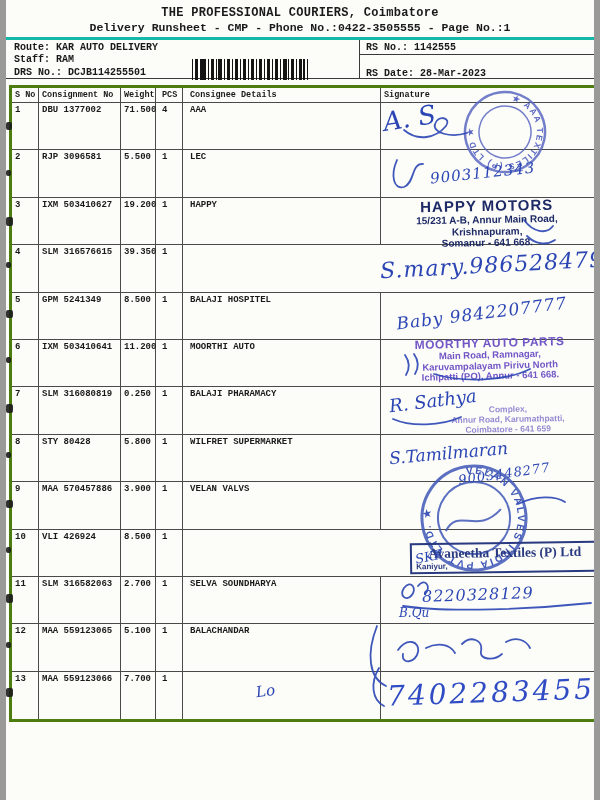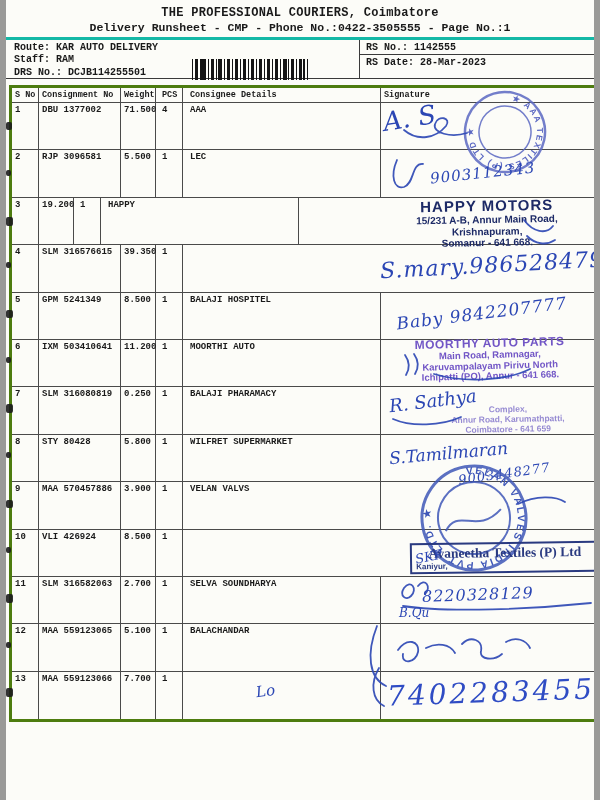--- a/index.html
+++ b/index.html
@@ -10,21 +10,21 @@
   .doc-subtitle{position:absolute;top:21px;left:0;width:100%;text-align:center;font-weight:bold;font-size:11.5px}
 
   .info-box{position:absolute;top:37px;left:0;width:600px;height:42px;border-top:3px solid #14b8a6;border-bottom:1px solid #3a3a3a}
   .info-box .txt{position:absolute;font-size:10px;font-weight:bold;white-space:nowrap}
   .info-route{left:8px;top:2px}
   .info-staff{left:8px;top:14px}
   .info-drs{left:8px;top:27px}
   .info-vline{position:absolute;left:353px;top:0;width:1px;height:100%;background:#3a3a3a}
   .info-hline{position:absolute;left:353px;top:14px;width:247px;height:1px;background:#3a3a3a}
   .info-rsno{left:360px;top:2px}
-  .info-rsdate{left:360px;top:17px}
+  .info-rsdate{left:360px;top:28px}
   .barcode{position:absolute;left:186px;top:19px;width:116px;height:21px;
     background-image:
       repeating-linear-gradient(90deg,#141414 0 1.5px,transparent 1.5px 3.5px,#141414 3.5px 6.5px,transparent 6.5px 8px),
       repeating-linear-gradient(90deg,transparent 0 9px,#141414 9px 10.5px,transparent 10.5px 17px);}
 
   .table{position:absolute;left:3px;top:85px;width:593px;border:3px solid #4d7c0f;background:transparent}
   .t-head{display:flex;height:15px;border-bottom:1px solid #4a4a4a}
   .t-row{display:flex;height:47.4px;border-bottom:1px solid #4a4a4a}
   .t-body .t-row:last-child{border-bottom:none}
   .c{border-right:1px solid #4a4a4a;padding:2px 3px;font-size:9px;font-weight:bold;white-space:nowrap;line-height:10px;overflow:visible}
@@ -112,20 +112,21 @@
         <div class="t-row">
       <div class="c sno">2</div>
       <div class="c consignment">RJP 3096581</div>
       <div class="c weight">5.500</div>
       <div class="c pcs">1</div>
       <div class="c consignee">LEC</div>
       <div class="c signature"></div>
     </div>
         <div class="t-row">
       <div class="c sno">3</div>
+      <div class="c consignment">IXM 503410627</div>
       <div class="c weight">19.200</div>
       <div class="c pcs">1</div>
       <div class="c consignee">HAPPY</div>
       <div class="c signature"></div>
     </div>
         <div class="t-row">
       <div class="c sno">4</div>
       <div class="c consignment">SLM 316576615</div>
       <div class="c weight">39.350</div>
       <div class="c pcs">1</div>

